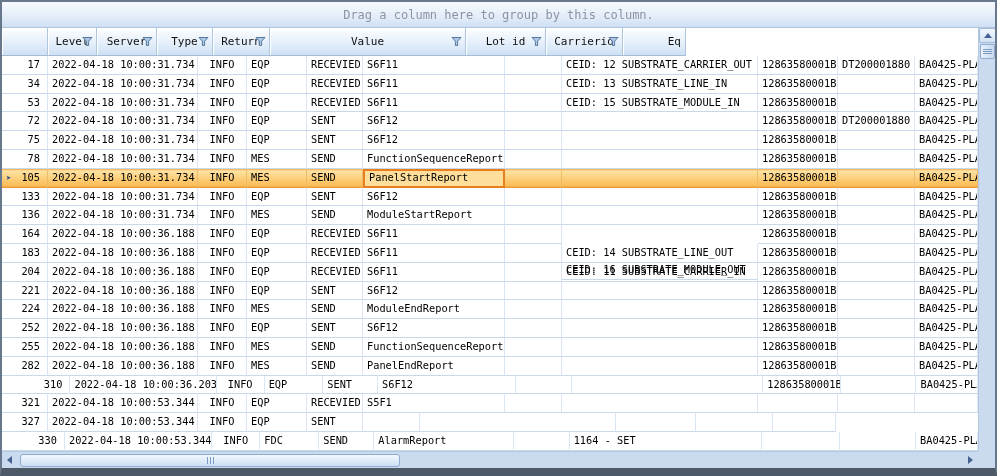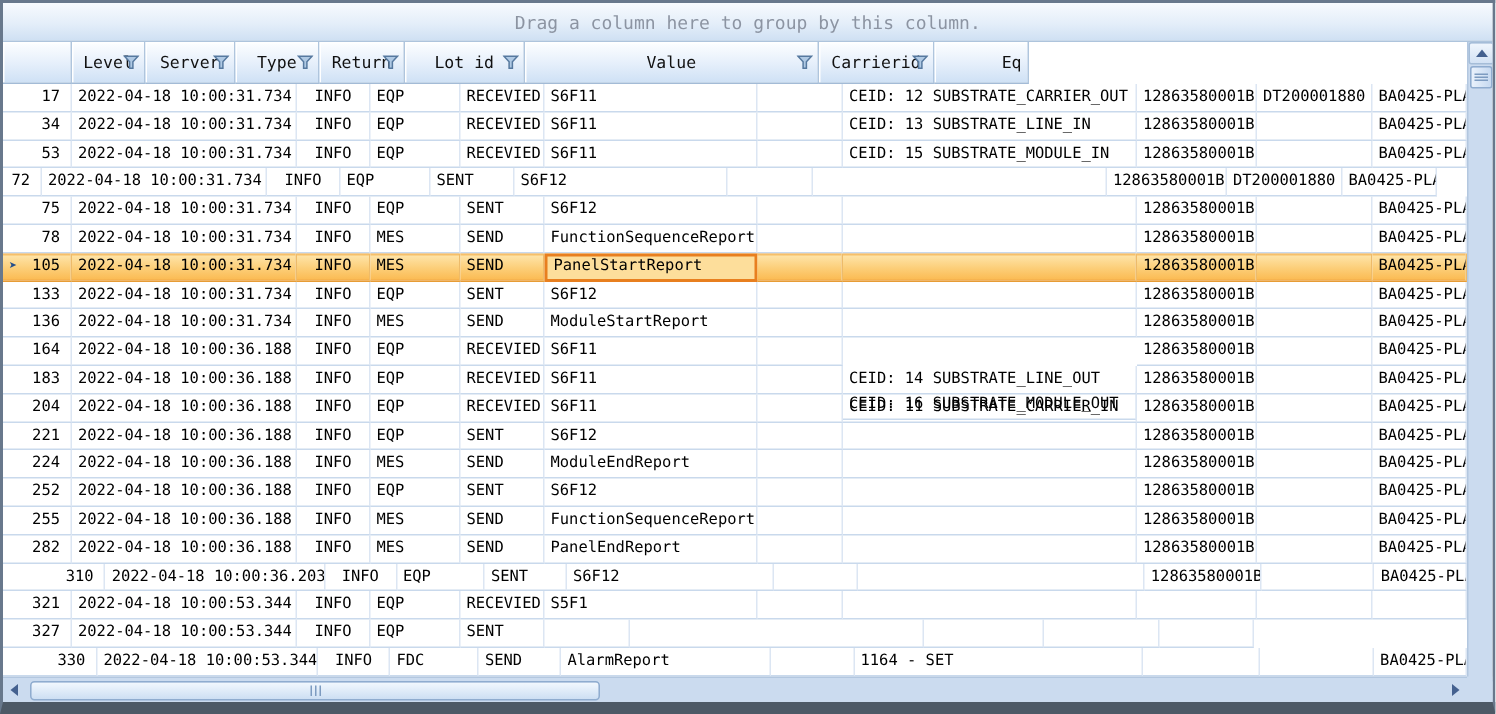--- a/index.html
+++ b/index.html
@@ -134,32 +134,32 @@
         <svg class="ficon" viewBox="0 0 11 11">
           <polygon points="1,1.5 10,1.5 6.6,5.2 6.6,9.5 4.4,9.5 4.4,5.2" fill="#AFC9E4" stroke="#56799F" stroke-width="1"></polygon>
         </svg>
       </div>
       <div class="hcell" style="width: 57px;">
         <span class="hlabel">Return</span>
         <svg class="ficon" viewBox="0 0 11 11">
           <polygon points="1,1.5 10,1.5 6.6,5.2 6.6,9.5 4.4,9.5 4.4,5.2" fill="#AFC9E4" stroke="#56799F" stroke-width="1"></polygon>
         </svg>
       </div>
+      <div class="hcell" style="width: 196px;">
+        <span class="hlabel">Value</span>
+        <svg class="ficon" viewBox="0 0 11 11">
+          <polygon points="1,1.5 10,1.5 6.6,5.2 6.6,9.5 4.4,9.5 4.4,5.2" fill="#AFC9E4" stroke="#56799F" stroke-width="1"></polygon>
+        </svg>
+      </div>
       <div class="hcell" style="width: 80px;">
         <span class="hlabel">Lot id</span>
         <svg class="ficon" viewBox="0 0 11 11">
           <polygon points="1,1.5 10,1.5 6.6,5.2 6.6,9.5 4.4,9.5 4.4,5.2" fill="#AFC9E4" stroke="#56799F" stroke-width="1"></polygon>
         </svg>
       </div>
-      <div class="hcell" style="width: 196px;">
-        <span class="hlabel">Value</span>
-        <svg class="ficon" viewBox="0 0 11 11">
-          <polygon points="1,1.5 10,1.5 6.6,5.2 6.6,9.5 4.4,9.5 4.4,5.2" fill="#AFC9E4" stroke="#56799F" stroke-width="1"></polygon>
-        </svg>
-      </div>
       <div class="hcell" style="width: 77px;">
         <span class="hlabel">Carrierid</span>
         <svg class="ficon" viewBox="0 0 11 11">
           <polygon points="1,1.5 10,1.5 6.6,5.2 6.6,9.5 4.4,9.5 4.4,5.2" fill="#AFC9E4" stroke="#56799F" stroke-width="1"></polygon>
         </svg>
       </div>
       <div class="hcell" style="width: 63px; text-decoration: underline;">
         <span class="hlabel right">Eq</span>
       </div>
     </div>
@@ -198,21 +198,21 @@
         <div class="cell " style="width: 60px;">EQP</div>
         <div class="cell " style="width: 56px;">RECEVIED</div>
         <div class="cell " style="width: 142px;">S6F11</div>
         <div class="cell " style="width: 57px;"></div>
         <div class="cell " style="width: 196px;">CEID: 15 SUBSTRATE_MODULE_IN</div>
         <div class="cell " style="width: 80px;">12863580001B</div>
         <div class="cell " style="width: 77px;"></div>
         <div class="cell " style="width: 63px;">BA0425-PLA</div>
       </div>
       <div class="row">
-        <div class="cell right num" style="width: 26px; text-align: right;">72</div>
+        <div class="cell right num" style="width: 46px; text-align: right;">72</div>
         <div class="cell " style="width: 150px;">2022-04-18 10:00:31.734</div>
         <div class="cell center" style="width: 49px;">INFO</div>
         <div class="cell " style="width: 60px;">EQP</div>
         <div class="cell " style="width: 56px;">SENT</div>
         <div class="cell " style="width: 142px;">S6F12</div>
         <div class="cell " style="width: 57px;"></div>
         <div class="cell " style="width: 196px;"></div>
         <div class="cell " style="width: 80px;">12863580001B</div>
         <div class="cell " style="width: 77px;">DT200001880</div>
         <div class="cell " style="width: 63px;">BA0425-PLA</div>

